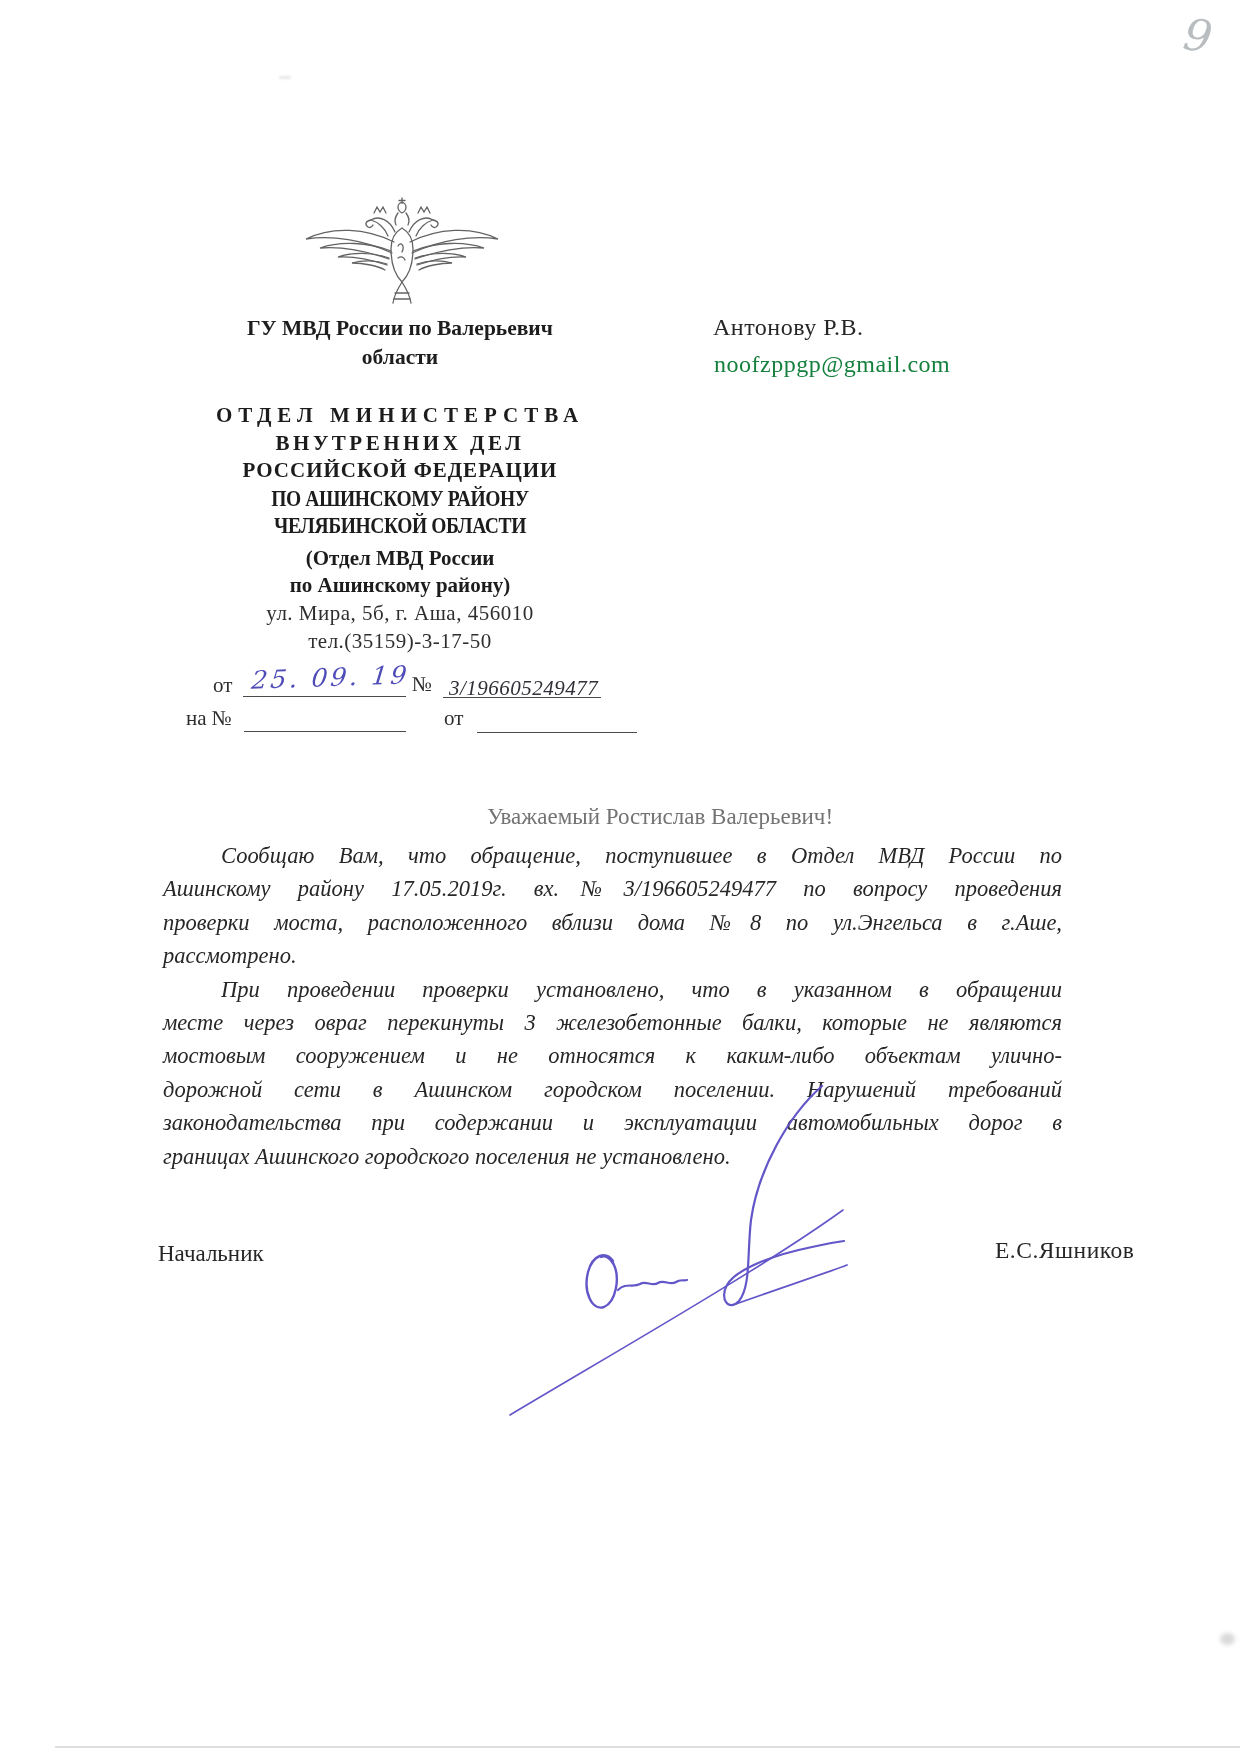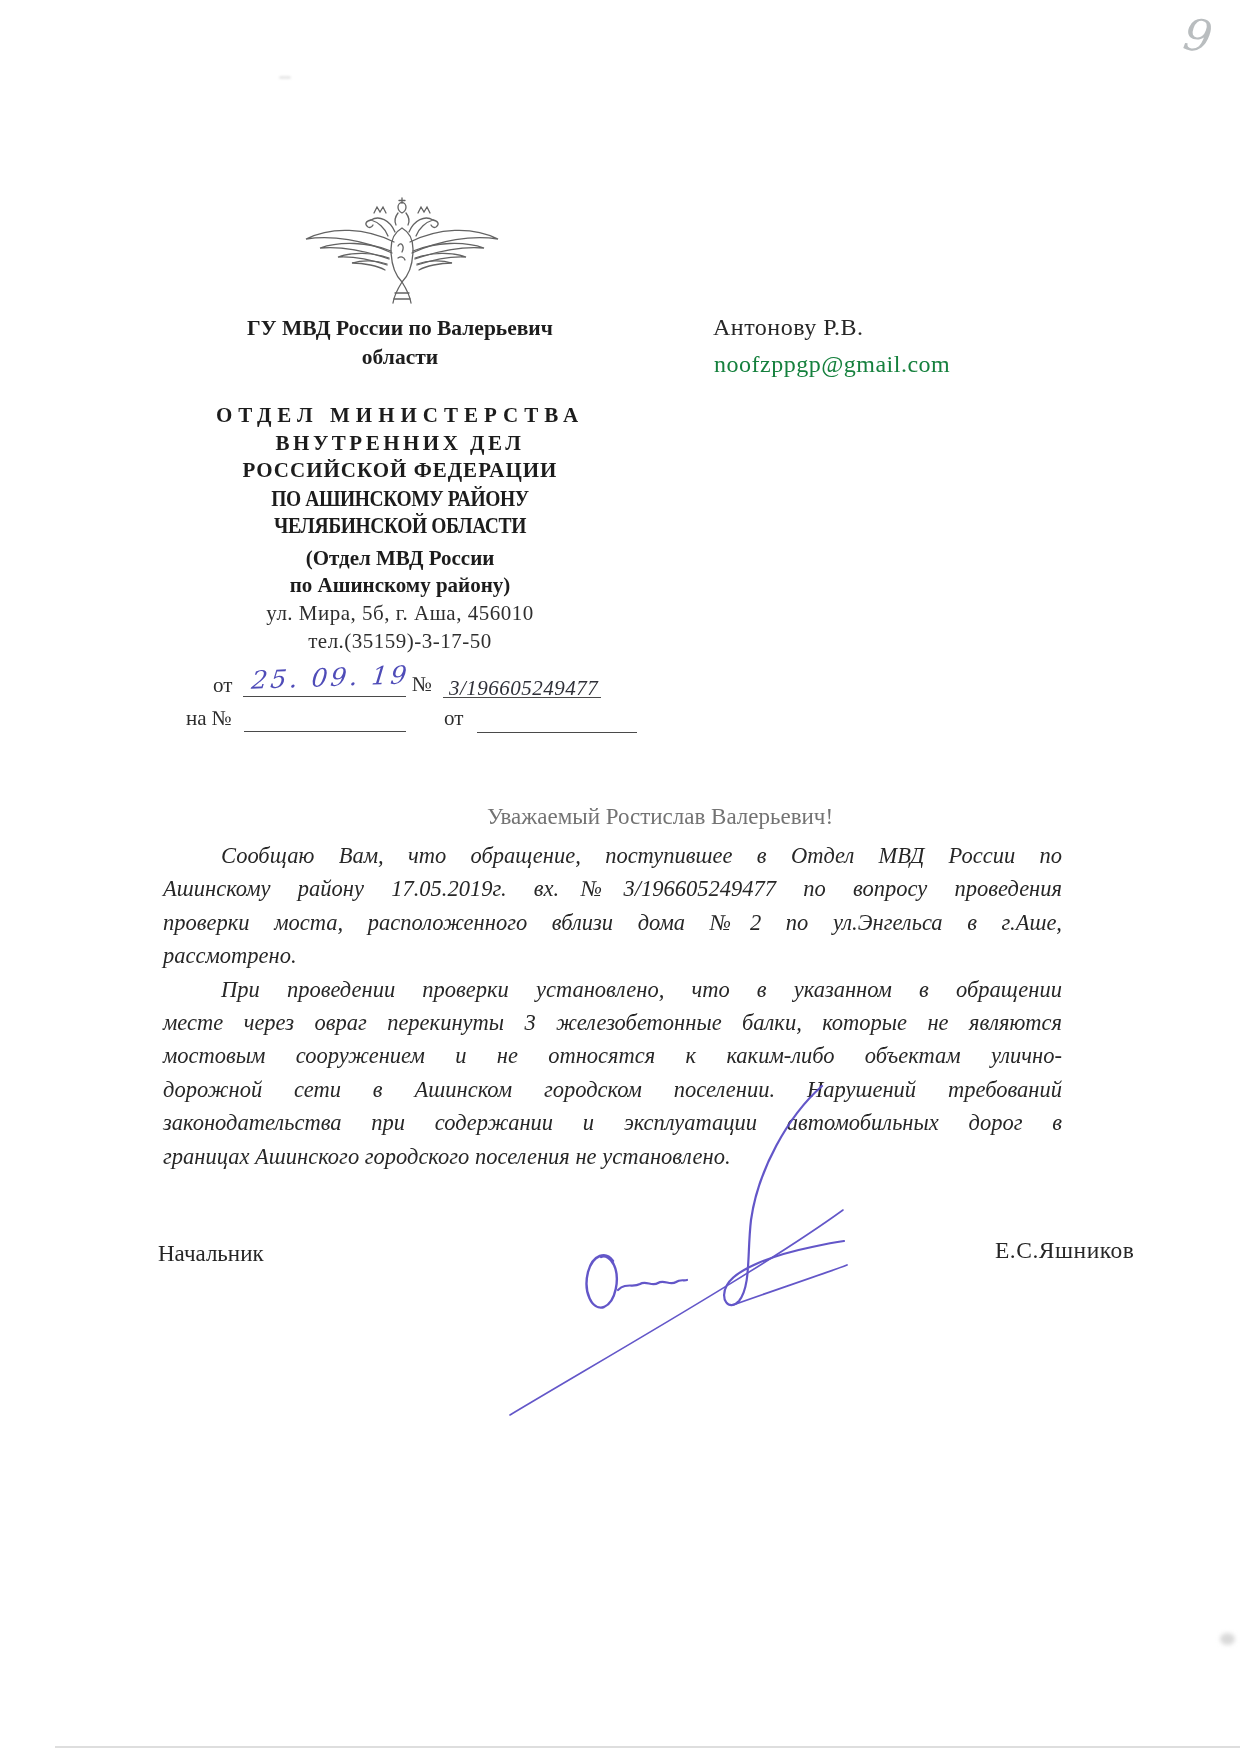--- a/index.html
+++ b/index.html
@@ -135,21 +135,21 @@
   <div class="abs refline" style="left:477px;top:732px;width:160px;"></div>
 
   <div class="abs rec-name">Антонову Р.В.</div>
   <div class="abs rec-email">noofzppgp@gmail.com</div>
 
   <div class="abs salutation">Уважаемый Ростислав Валерьевич!</div>
 
   <div class="abs bodytext">
     <div class="bline j ind">Сообщаю Вам, что обращение, поступившее в Отдел МВД России по</div>
     <div class="bline j">Ашинскому району 17.05.2019г. вх.№3/196605249477 по вопросу проведения</div>
-    <div class="bline j">проверки моста, расположенного вблизи дома №2 по ул.Энгельса в г.Аше,</div>
+    <div class="bline j">проверки моста, расположенного вблизи дома №8 по ул.Энгельса в г.Аше,</div>
     <div class="bline">рассмотрено.</div>
     <div class="bline j ind">При проведении проверки установлено, что в указанном в обращении</div>
     <div class="bline j">месте через овраг перекинуты 3 железобетонные балки, которые не являются</div>
     <div class="bline j">мостовым сооружением и не относятся к каким-либо объектам улично-</div>
     <div class="bline j">дорожной сети в Ашинском городском поселении. Нарушений требований</div>
     <div class="bline j">законодательства при содержании и эксплуатации автомобильных дорог в</div>
     <div class="bline">границах Ашинского городского поселения не установлено.</div>
   </div>
 
   <div class="abs post-title">Начальник</div>

